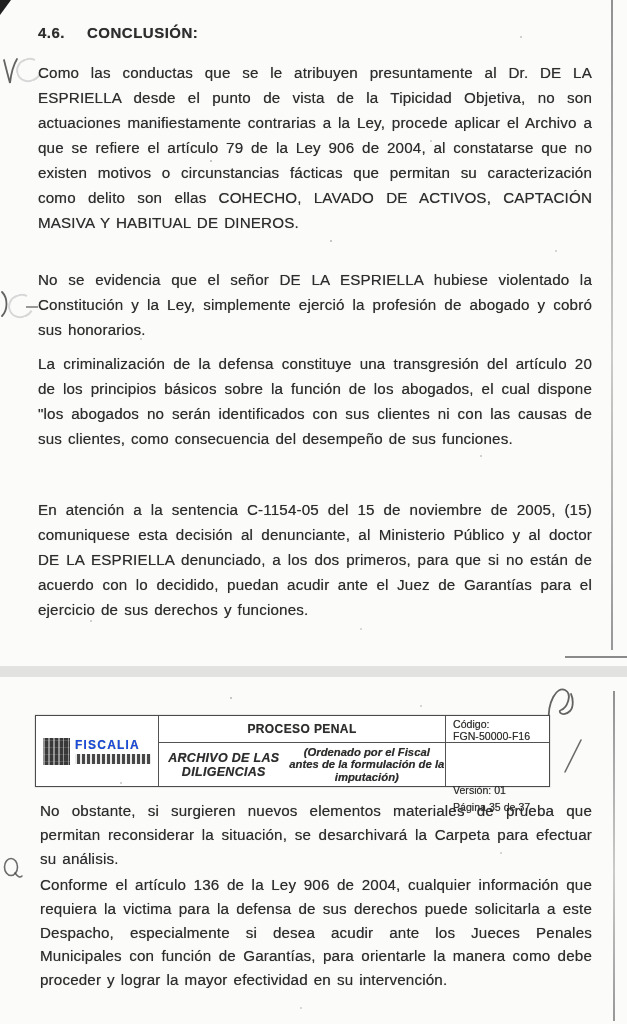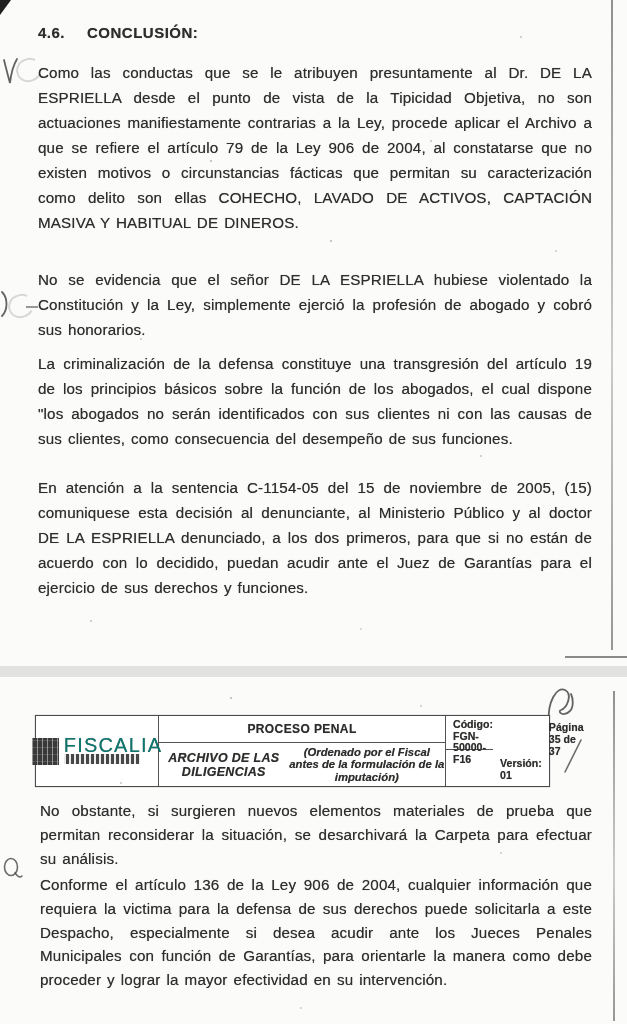--- a/index.html
+++ b/index.html
@@ -17,21 +17,21 @@
 
   .heading { position:absolute; left:38px; top:24px; display:flex; gap:22px;
     font-size:15px; font-weight:bold; letter-spacing:.5px; margin:0; }
 
   .para { position:absolute; left:38px; width:554px; margin:0;
     font-size:15.2px; line-height:25px; text-align:justify;
     letter-spacing:.15px; word-spacing:1.6px; }
   .p1-1 { top:60px; }
   .p1-2 { top:267px; }
   .p1-3 { top:351px; }
-  .p1-4 { top:475px; }
+  .p1-4 { top:497px; }
 
   .para2 { line-height:23.8px; width:552px; left:40px; }
   .p2-1 { top:122px; }
   .p2-2 { top:196px; }
 
   
   .corner-blob { position:absolute; left:0; top:0; width:0; height:0;
     border-top:15px solid #242424; border-right:11px solid transparent; }
   .edge-line { position:absolute; width:1.5px;
     background:linear-gradient(to bottom, rgba(110,110,110,.75), rgba(130,130,130,.4) 55%, rgba(110,110,110,.7)); }
@@ -59,32 +59,32 @@
     display:flex; border:1.6px solid #4d4d4d; box-shadow:0 0 1px rgba(70,70,70,.6);
     background:#fbfbfa; box-sizing:border-box; }
   .cell { box-sizing:border-box; }
   .logo-cell { width:123px; border-right:1.4px solid #555; display:flex; align-items:center;
     justify-content:center; gap:5px; padding:4px; }
   .logo-mark { width:27px; height:27px; flex:0 0 auto;
     background:
       repeating-linear-gradient(90deg, rgba(230,230,230,.5) 0 1.5px, transparent 1.5px 5px),
       repeating-linear-gradient(0deg, #3c3c3c 0 3px, #585858 3px 4.5px, #3c3c3c 4.5px 7px); }
   .logo-text-wrap { display:flex; flex-direction:column; }
-  .logo-text { font-size:20px; font-weight:normal; letter-spacing:1.2px; color:#0f766e; line-height:15px; }
+  .logo-text { font-size:12px; font-weight:bold; letter-spacing:1.2px; color:#1d4ed8; line-height:15px; }
   .logo-banner { margin-top:1px; width:76px; height:10px; background:
       repeating-linear-gradient(90deg, rgba(220,220,220,.7) 0 1.6px, #494949 1.6px 5px);
     border-radius:1px; }
   .center-cell { width:287px; border-right:1.4px solid #555; display:flex; flex-direction:column; }
   .center-top { height:26px; border-bottom:1.4px solid #555; display:flex; align-items:center;
     justify-content:center; font-size:12px; font-weight:bold; letter-spacing:.4px; }
   .center-bottom { flex:1; display:flex; flex-direction:row; align-items:center;
     justify-content:center; text-align:center; font-weight:bold; font-style:italic; }
   .doc-title { font-size:12.5px; letter-spacing:.3px; }
   .doc-subtitle { font-size:11.3px; line-height:12.5px; width:240px; }
-  .right-cell { flex:1; display:flex; flex-direction:row; font-size:10.6px; font-weight:bold; }
+  .right-cell { flex:1; display:flex; flex-direction:column; font-size:10.6px; font-weight:normal; }
   .r-code { height:30px; border-bottom:1.3px solid #555; padding:3px 0 0 7px; line-height:11.5px; }
   .r-version { padding:4px 0 0 7px;margin-top:37px; }
   .r-page { padding:5px 0 0 7px; }
 </style>
 </head>
 <body>
 
 <div class="screen">
 
   <section class="page page1">
@@ -96,21 +96,21 @@
         <span>CONCLUSIÓN:</span>
       </h2>
 
       <svg class="pen" style="left:1px; top:56px;" width="18" height="30" viewBox="0 0 18 30">
         <path d="M3,4 C5,12 7,20 9,27 C10,18 13,8 16,3" stroke-width="1.8" opacity="0.85"></path>
       </svg>
       <div class="punch-ring ring1"></div>
 
       <p class="para scan-text p1-1">Como las conductas que se le atribuyen presuntamente al Dr. DE LA ESPRIELLA desde el punto de vista de la Tipicidad Objetiva, no son actuaciones manifiestamente contrarias a la Ley, procede aplicar el Archivo a que se refiere el artículo 79 de la Ley 906 de 2004, al constatarse que no existen motivos o circunstancias fácticas que permitan su caracterización como delito son ellas COHECHO, LAVADO DE ACTIVOS, CAPTACIÓN MASIVA Y HABITUAL DE DINEROS.</p>
       <p class="para scan-text p1-2">No se evidencia que el señor DE LA ESPRIELLA hubiese violentado la Constitución y la Ley, simplemente ejerció la profesión de abogado y cobró sus honorarios.</p>
-      <p class="para scan-text p1-3">La criminalización de la defensa constituye una transgresión del artículo 19 de los principios básicos sobre la función de los abogados, el cual dispone "los abogados no serán identificados con sus clientes ni con las causas de sus clientes, como consecuencia del desempeño de sus funciones.</p>
+      <p class="para scan-text p1-3">La criminalización de la defensa constituye una transgresión del artículo 20 de los principios básicos sobre la función de los abogados, el cual dispone "los abogados no serán identificados con sus clientes ni con las causas de sus clientes, como consecuencia del desempeño de sus funciones.</p>
       <p class="para scan-text p1-4">En atención a la sentencia C-1154-05 del 15 de noviembre de 2005, (15) comuniquese esta decisión al denunciante, al Ministerio Público y al doctor DE LA ESPRIELLA denunciado, a los dos primeros, para que si no están de acuerdo con lo decidido, puedan acudir ante el Juez de Garantías para el ejercicio de sus derechos y funciones.</p>
 
       <svg class="pen" style="left:0; top:290px;" width="10" height="28" viewBox="0 0 10 28">
         <path d="M2,2 C8,8 8,20 2,26" stroke-width="1.8" opacity="0.85"></path>
       </svg>
       <div class="punch-ring ring2"></div>
       <div class="mini-dash"></div>
 
       <div class="edge-line edge1"></div>
       <div class="corner-dash"></div>

